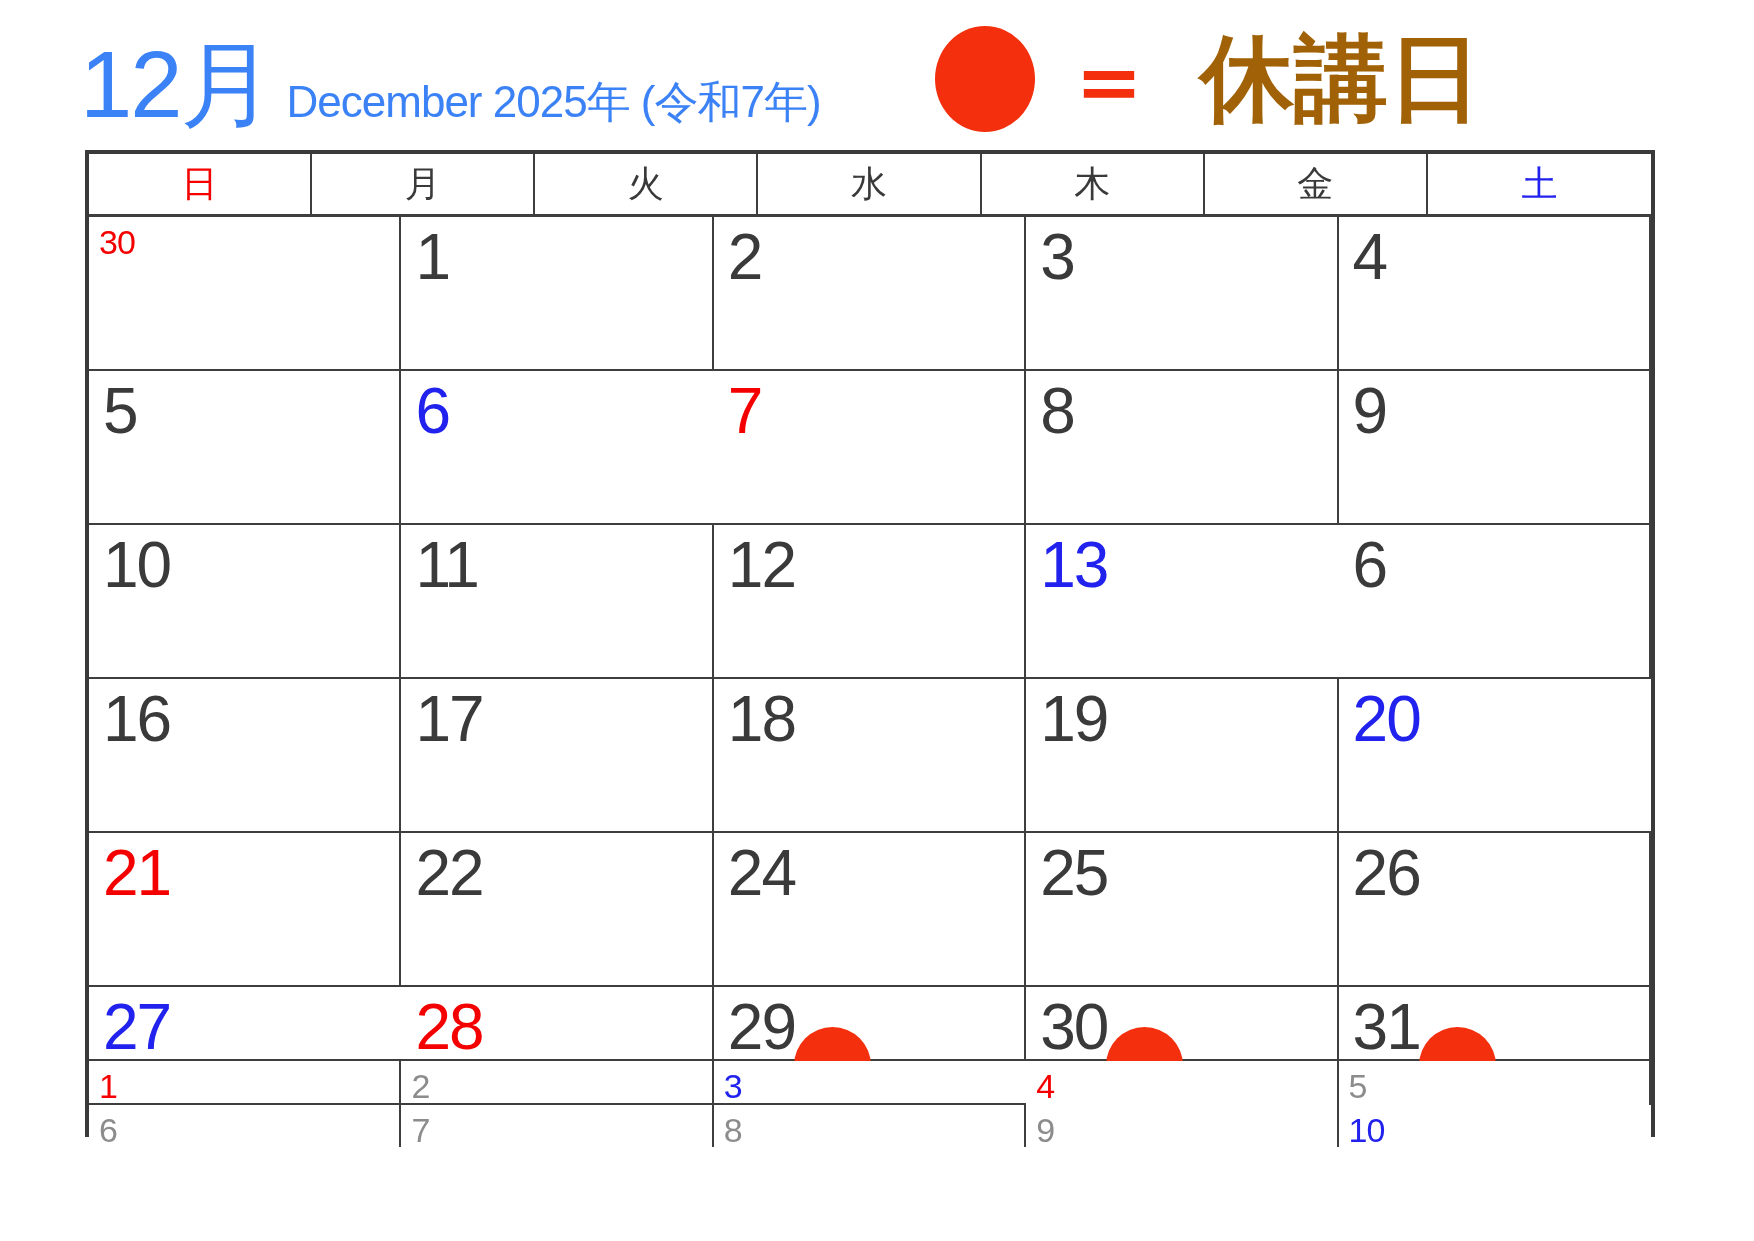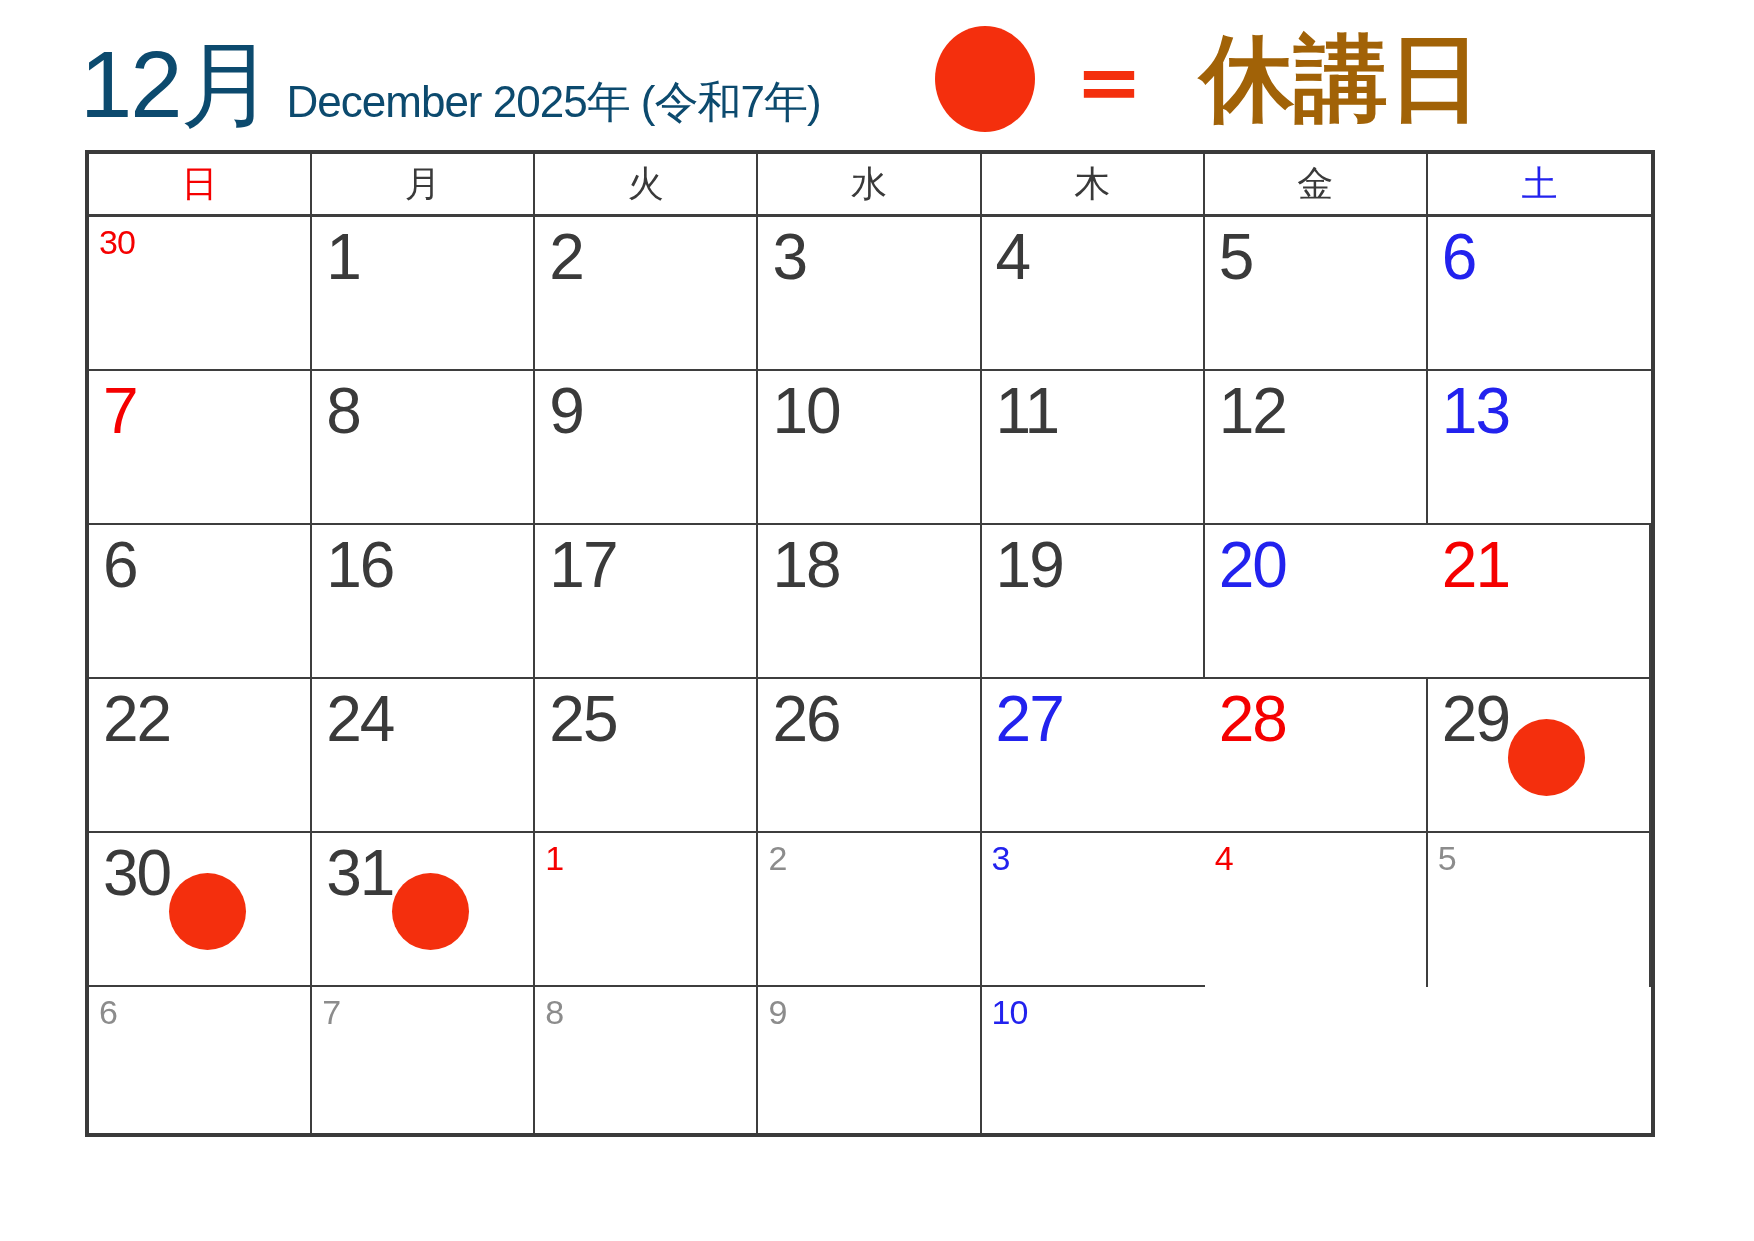--- a/index.html
+++ b/index.html
@@ -1,41 +1,41 @@
 <!DOCTYPE html>
 <html><head>
 <meta charset="utf-8">
 <style>
   html,body{margin:0;padding:0;background:#ffffff;}
   .canvas{
     position:relative;width:1754px;height:1241px;background:#ffffff;overflow:hidden;
     font-family:"Liberation Sans","DejaVu Sans",sans-serif;
   }
   
-  .title{position:absolute;left:80px;top:38px;display:flex;align-items:baseline;color:#0c4a6e;text-align:right;}
+  .title{position:absolute;left:80px;top:38px;display:flex;align-items:baseline;color:#3b82f6;text-align:right;}
   .title .month-big{font-size:94px;line-height:1;font-weight:500;letter-spacing:-2px;}
   .title .subtitle{font-size:44px;line-height:1;font-weight:500;margin-left:14px;letter-spacing:-1px;}
   
   .legend{position:absolute;top:26px;right:272px;display:flex;align-items:center;gap:28px;}
   .legend-dot{width:100px;height:106px;border-radius:50%;background:#f42f0d;flex:0 0 auto;}
   .legend-eq{font-size:92px;font-weight:bold;color:#f42f0d;line-height:1;}
   .legend-label{font-size:94px;font-weight:bold;color:#a16207;line-height:1;letter-spacing:0;margin-left:17px;}
   
   .cal{
     position:absolute;left:85px;top:150px;width:1570px;height:987px;
     border:4px solid #3a3a3a;box-sizing:border-box;background:#fff;
   }
   .cal-header{display:grid;grid-template-columns:repeat(7,1fr);height:63px;}
   .wd{
     display:flex;align-items:center;justify-content:center;
     font-size:36px;font-weight:500;color:#3a3a3a;box-sizing:border-box;
     border-right:2px solid #3e3e3e;border-bottom:3px solid #3e3e3e;
   }
   .wd:last-child{border-right:none;}
-  .cal-body{display:grid;grid-template-columns:repeat(7,1fr);grid-template-rows:repeat(5,154px) 1fr;height:916px;}
+  .cal-body{display:grid;grid-template-columns:repeat(5,1fr);grid-template-rows:repeat(5,154px) 1fr;height:916px;}
   .cell{
     position:relative;box-sizing:border-box;background:#fff;
     border-right:2px solid #3e3e3e;border-bottom:2px solid #3e3e3e;
   }
   .cell.last-col{border-right:none;}
   .cell.last-row{border-bottom:none;}
   .num{display:block;line-height:1;}
   .num.main{font-size:64px;font-weight:500;padding:8px 0 0 14px;letter-spacing:-2px;}
   .num.small{font-size:34px;font-weight:500;padding:8px 0 0 10px;letter-spacing:-1px;}
   .num.dark{color:#3a3a3a;}

